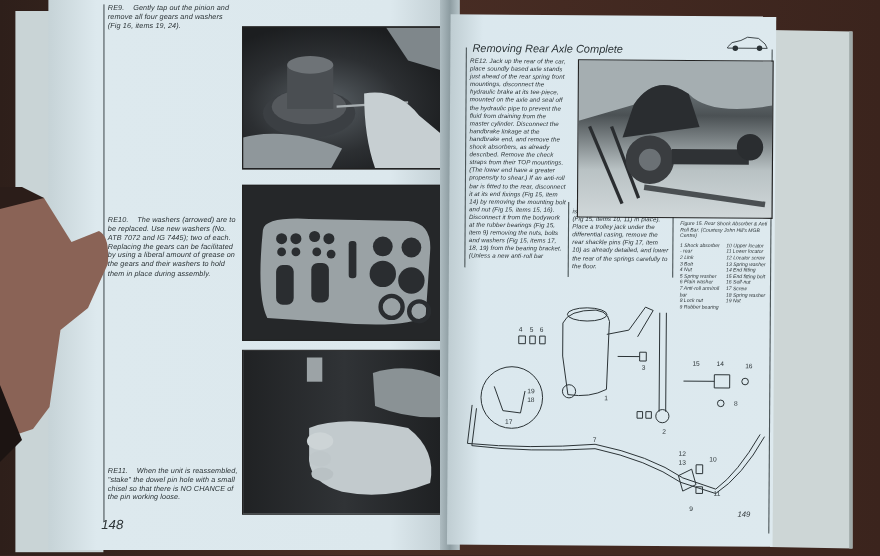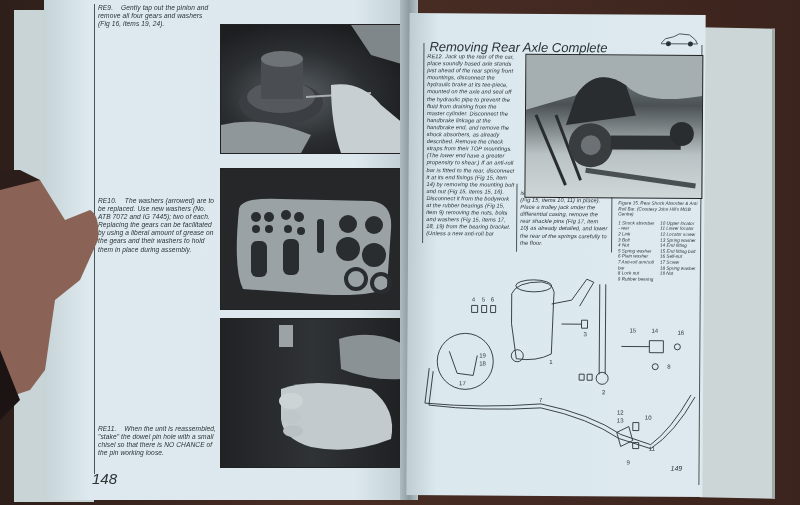--- a/index.html
+++ b/index.html
@@ -31,32 +31,32 @@
     background:linear-gradient(90deg,#bfcdd2 0%,#dbe8ee 10%,#dde9ee 100%);
     transform:rotate(0.4deg); }
   .gutter { position:absolute; left:400px; top:0; width:18px; height:500px;
     background:linear-gradient(90deg,#aebcc1,#8d9ca1 50%,#b7c5ca); }
   .rule-v { position:absolute; width:1px; background:#4b5558; }
   .textblock {
     position:absolute; font-size:6.6px; line-height:8.1px; font-style:italic;
     color:#2a3235; letter-spacing:0.1px;
   }
   .textblock b { font-style:italic; font-weight:normal; margin-right:8px; }
-  .pagenum { position:absolute; font-size:15px; font-style:italic; color:#2c3336; }
+  .pagenum { position:absolute; font-size:12px; font-style:italic; color:#2c3336; }
   .photo { position:absolute; overflow:hidden; border:1px solid #222; }
   .photo1 { left:176px; top:24px; width:184px; height:128px;
     background:radial-gradient(ellipse at 40% 55%,#5a6166 0%,#2c2f32 45%,#1c1e20 75%),#222; }
   .photo2 { left:176px; top:168px; width:184px; height:140px;
     background:#252729; }
   .photo3 { left:176px; top:318px; width:184px; height:148px;
     background:linear-gradient(90deg,#202224 0%,#303336 50%,#1e2022 100%); }
   .photo4 { left:116px; top:40px; width:176px; height:142px;
     background:linear-gradient(180deg,#8d989c 0%,#4b5154 35%,#b9c2c4 70%,#d0d7d9 100%); }
   .heading {
-    position:absolute; left:20px; top:26px; font-size:13px; font-style:italic; color:#2a3235;
+    position:absolute; left:20px; top:26px; font-size:10px; font-style:italic; color:#2a3235;
   }
   .caption { position:absolute; left:210px; top:186px; width:80px; font-size:4.6px; line-height:5.6px; font-style:italic; color:#2d3538; }
   .caption .cols { display:flex; gap:4px; margin-top:3px; }
   .caption .cols div { flex:1; }
   .diagram { position:absolute; left:14px; top:250px; width:280px; height:215px; }
   .hand {
     position:absolute; left:0; top:170px; width:105px; height:250px;
   }
   .car-icon { position:absolute; left:250px; top:16px; width:40px; height:18px; }
 </style>

